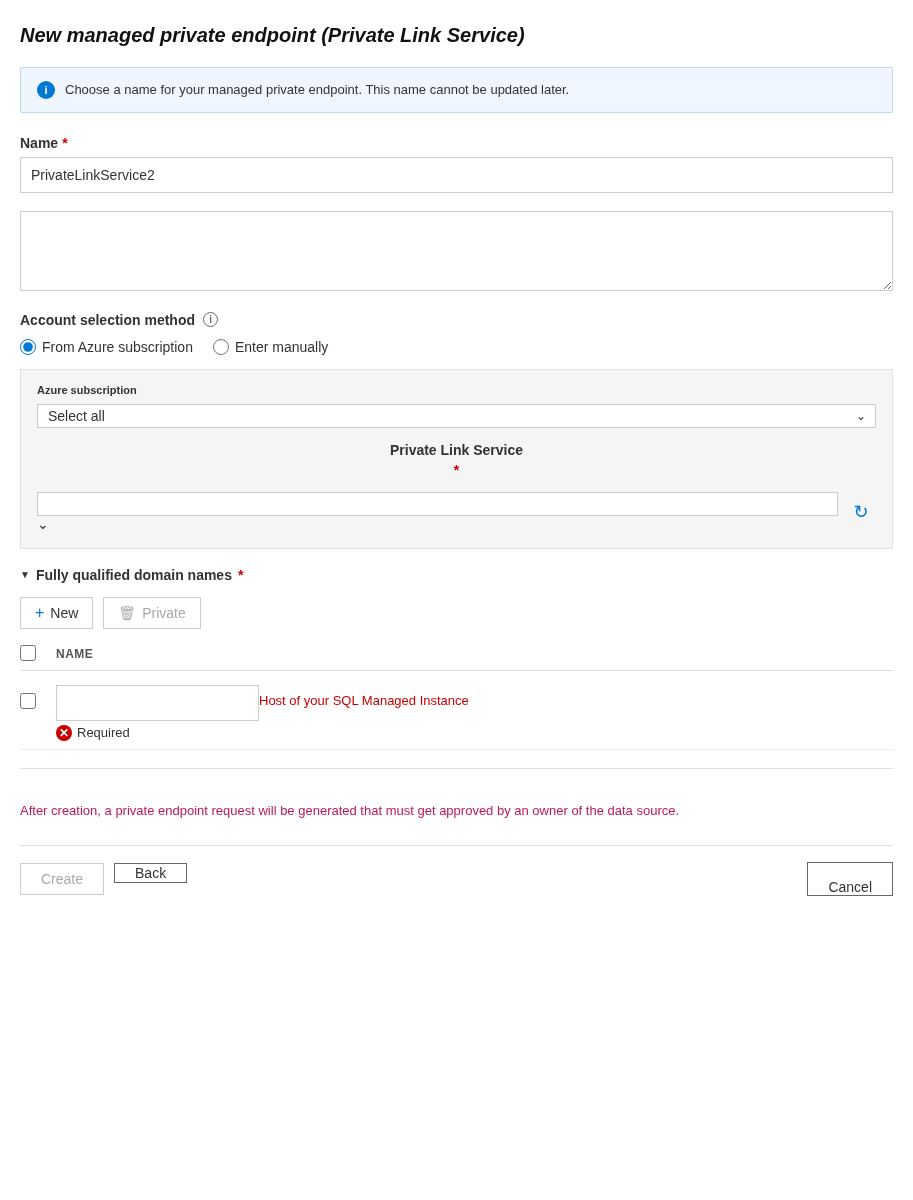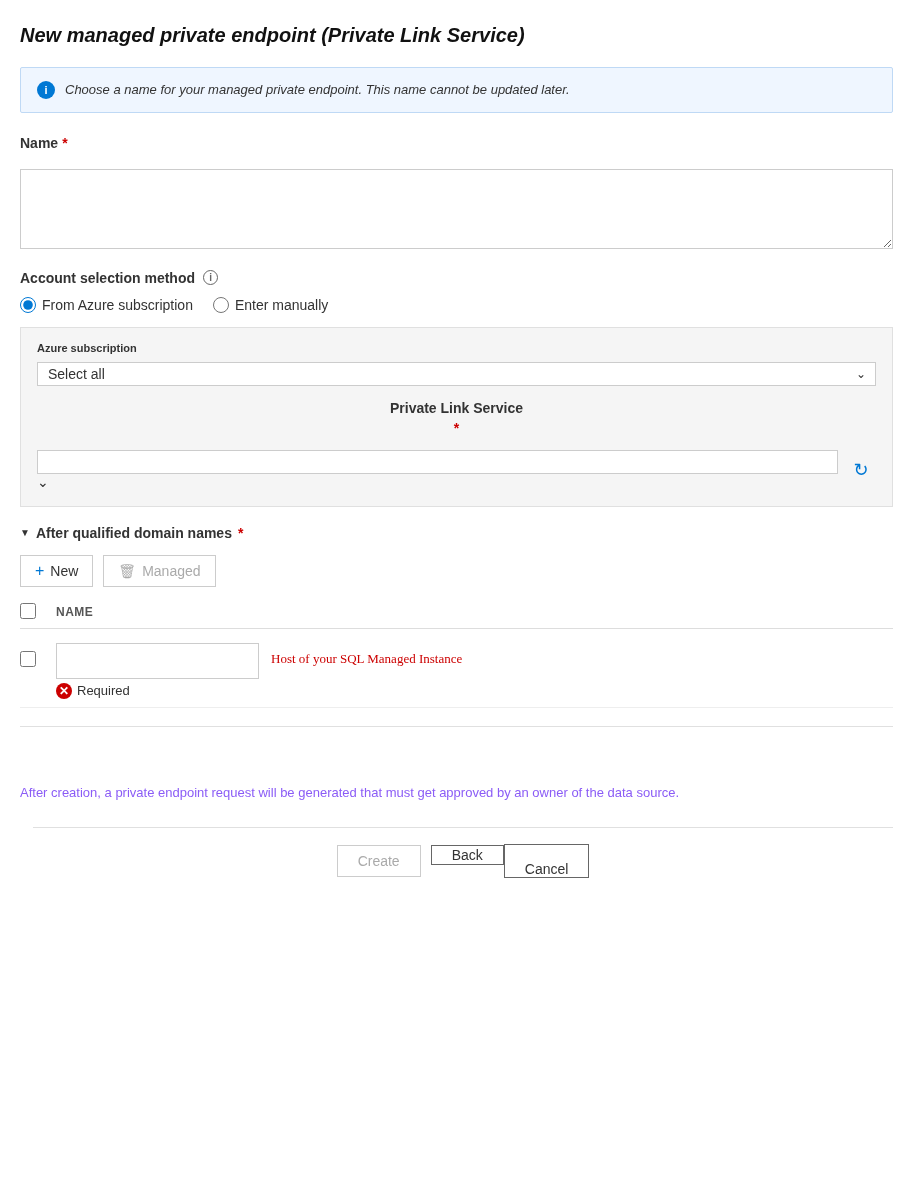--- a/index.html
+++ b/index.html
@@ -40,21 +40,20 @@
       justify-content: center;
       color: #fff;
       font-size: 11px;
       font-weight: 700;
       margin-top: 1px;
     }
     .info-banner-text {
       font-size: 13px;
       color: #333;
       line-height: 1.5;
-      font-style: italic;
     }
     .field-group {
       margin-bottom: 18px;
     }
     .field-label {
       font-size: 14px;
       font-weight: 600;
       margin-bottom: 6px;
       display: flex;
       align-items: center;
@@ -265,43 +264,41 @@
       display: flex;
       align-items: center;
       justify-content: center;
       color: #fff;
       font-size: 12px;
       font-weight: 700;
     }
     .hint-text {
       color: #c00;
       font-size: 13px;
-      margin-left: 12px;
+      margin-left: 0;
       padding-top: 8px;
-      font-family: Liberation Serif, serif;
     }
     .hint-row {
       display: flex;
       align-items: flex-start;
     }
     .footer-note {
       font-size: 13px;
-      color: #8b5cf6;
+      color: #be185d;
       line-height: 1.6;
-      margin-top: 56px;
+      margin-top: 32px;
       margin-bottom: 24px;
       max-width: 860px;
     }
     .bottom-toolbar {
       display: flex;
-      justify-content: center;
+      justify-content: space-between;
       align-items: center;
       border-top: 1px solid #e0e0e0;
       padding-top: 16px;
-      margin-left: 13px;
     }
     .bottom-left { display: flex; gap: 10px; }
     .btn-create {
       height: 32px;
       padding: 0 20px;
       background: #fff;
       border: 1px solid #ccc;
       color: #aaa;
       font-size: 14px;
       cursor: not-allowed;
@@ -338,20 +335,21 @@
 <div class="info-banner">
   <div class="info-icon">i</div>
   <span class="info-banner-text">Choose a name for your managed private endpoint. This name cannot be updated later.</span>
 </div>
 
 <div class="field-group">
   <div class="field-label">
     <span>Name</span>
     <span class="required-star">*</span>
   </div>
+  <input type="text" value="PrivateLinkService2" style="">
 </div>
 
 <div class="field-group">
   <textarea style=""></textarea>
 </div>
 
 <div class="field-group">
   <div class="field-label">
     <span>Account selection method</span>
     <span class="info-circle">i</span>
@@ -388,32 +386,32 @@
         <span class="chevron">⌄</span>
       </div>
       <div class="refresh-icon" title="Refresh">↻</div>
     </div>
   </div>
 </div>
 
 <div class="field-group">
   <div class="section-title">
     <span class="triangle-icon">▼</span>
-    <span>After qualified domain names</span>
+    <span>Fully qualified domain names</span>
     <span class="required-star">*</span>
   </div>
 
   <div class="toolbar">
     <button class="btn-new">
       <span class="plus-icon">+</span>
       <span>New</span>
     </button>
     <button class="btn-delete">
       <span class="trash-icon">🗑</span>
-      <span>Managed</span>
+      <span>Private</span>
     </button>
   </div>
 
   <div class="table-area">
     <div class="table-header-row">
       <div class="checkbox-col">
         <input type="checkbox" style="">
       </div>
       <div class="name-col">NAME</div>
     </div>

